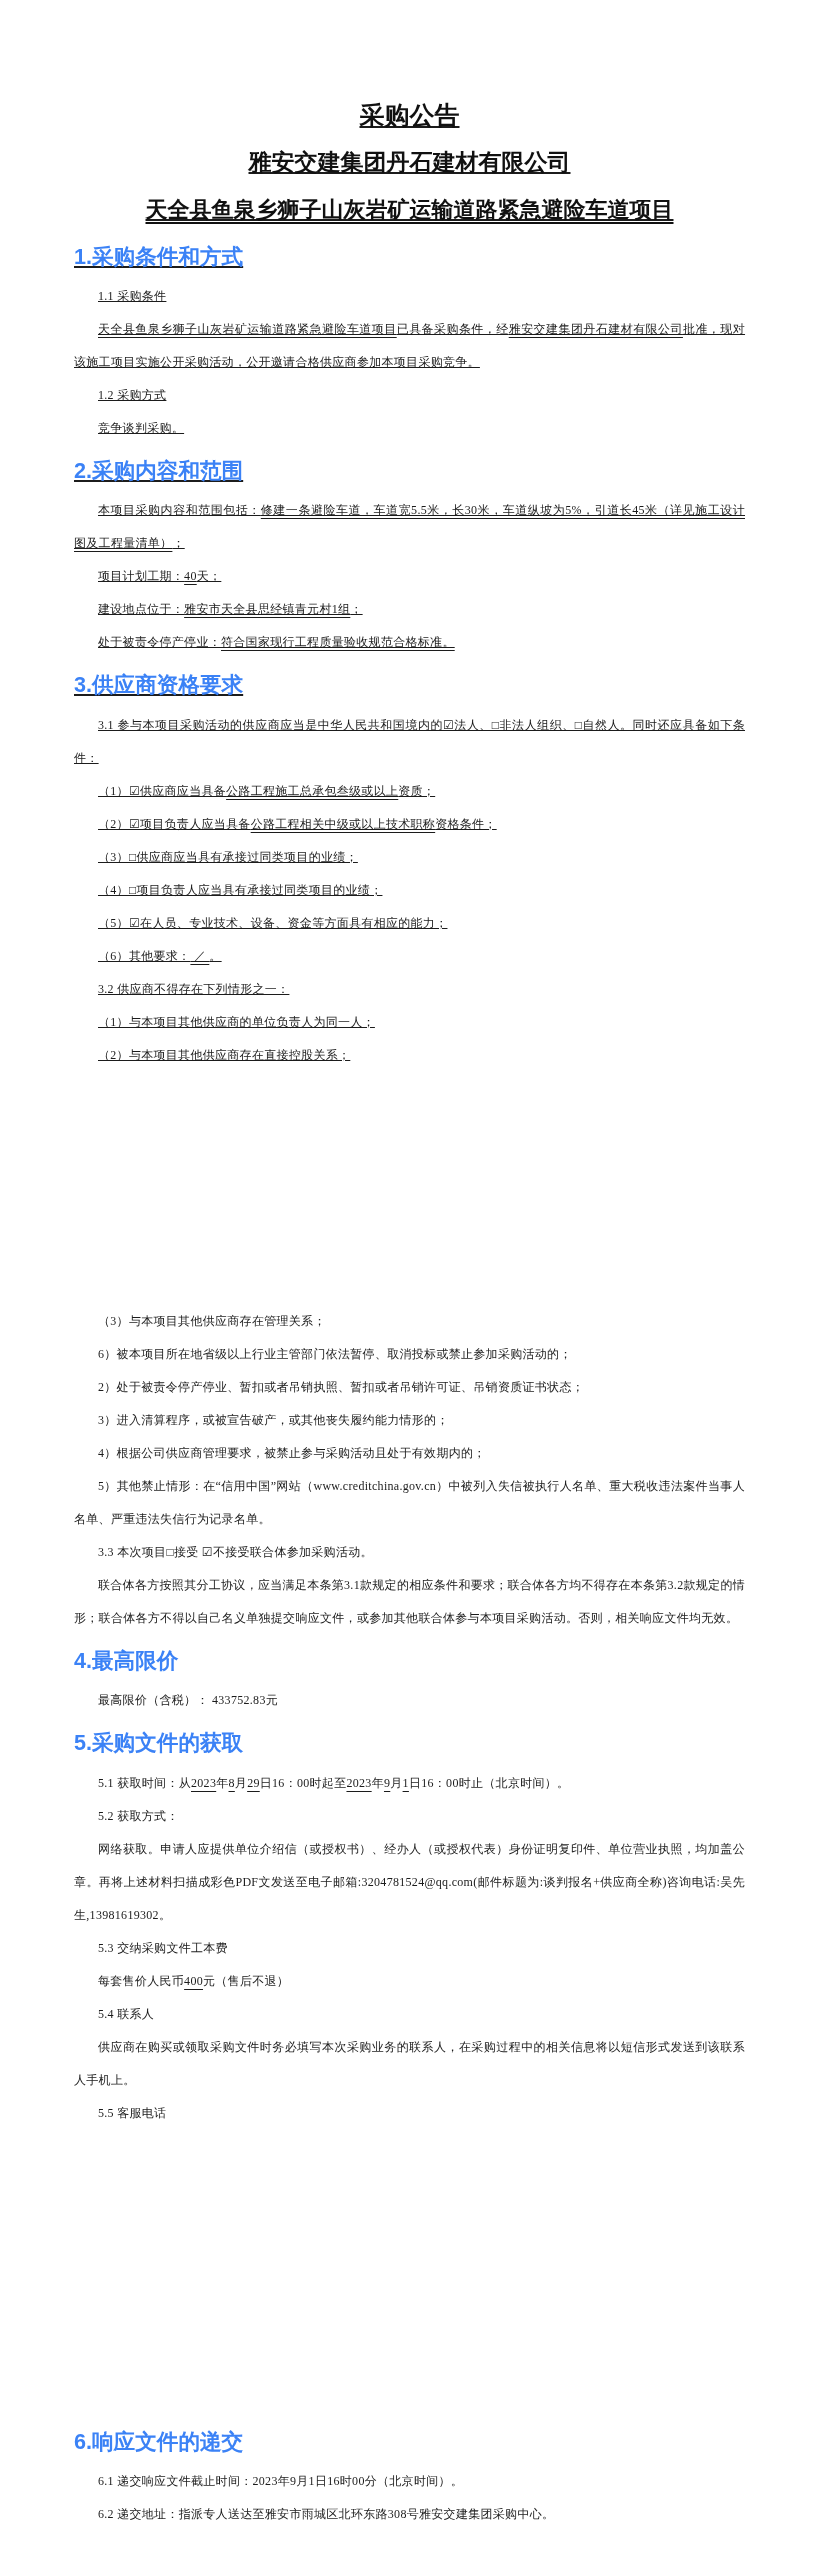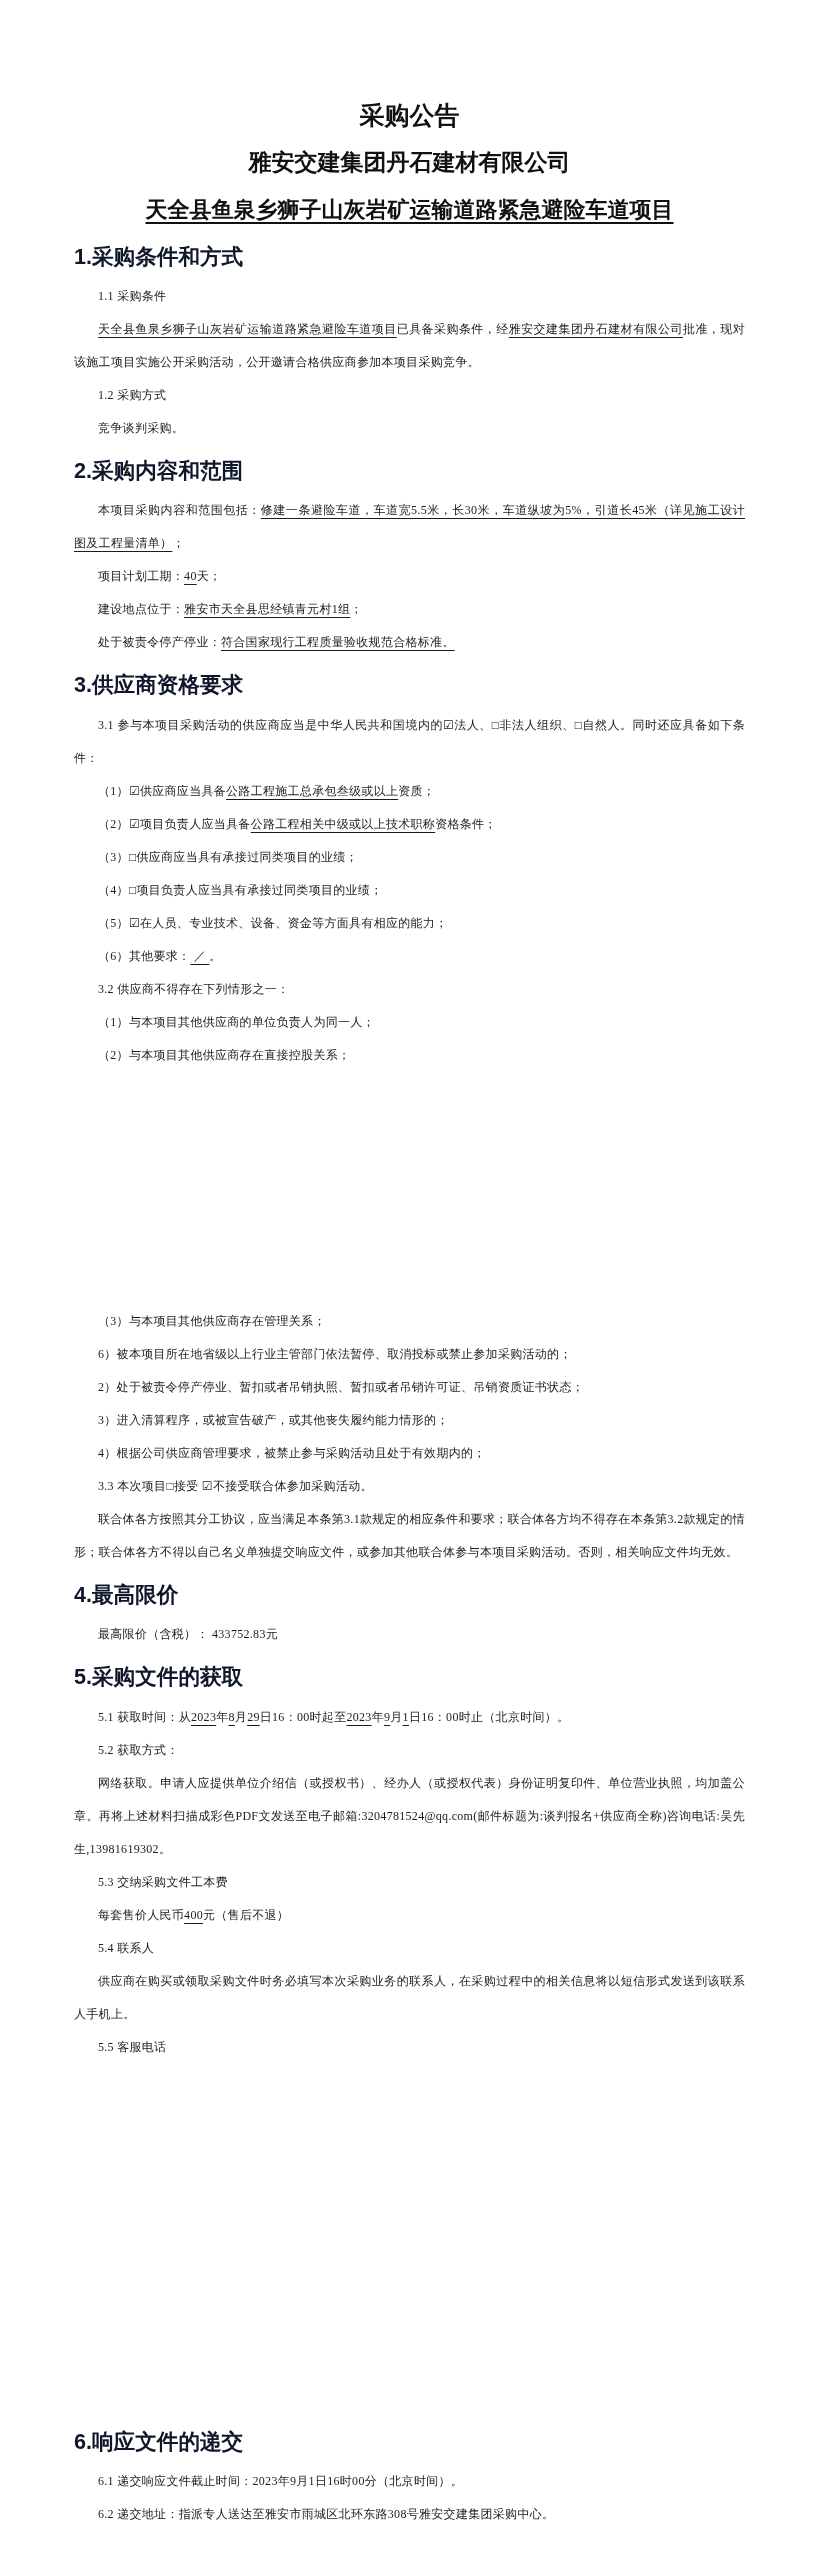--- a/index.html
+++ b/index.html
@@ -1,26 +1,26 @@
 <!DOCTYPE html>
 <html style="font-size:8.2px"><head>
 <meta charset="utf-8">
 <style>
   html,body{margin:0;padding:0;background:#ffffff;}
   .page{position:relative;width:818px;height:3467px;background:#ffffff;
         font-family:"Liberation Serif",serif;color:#1c1c1c;overflow:hidden;}
   .region{position:absolute;left:0;right:0;padding:0 73px 0 74px;box-sizing:border-box;overflow:hidden;}
-  #regionA{top:100px;height:1036px;}
+  #regionA{top:100px;height:1036px;text-decoration:underline;}
   #regionB{top:1305px;height:1020px;}
   #regionC{top:2416px;height:350px;}
 
   .t1{font:700 25px/1.2 "Liberation Sans",sans-serif;text-align:center;margin:0 0 18.5px;color:#111;}
   .t2{font:700 23px/1.2 "Liberation Sans",sans-serif;text-align:center;margin:0 0 20.6px;color:#111;}
   .t3{font:700 22px/1.2 "Liberation Sans",sans-serif;text-align:center;margin:0 0 20.6px;color:#111;}
-  .h {font:700 21.6px/1.25 "Liberation Sans",sans-serif;margin:13px 0 9.3px;color:#0f172a;}
+  .h {font:700 21.6px/1.25 "Liberation Sans",sans-serif;margin:13px 0 9.3px;color:#3b82f6;}
   .p {font-size:12px;line-height:33px;margin:0;text-align:justify;text-indent:2em;letter-spacing:0.3px;}
   .u {text-decoration:underline;text-underline-offset:3.6px;text-decoration-thickness:1.3px;}
   .t3 .u{text-decoration-thickness:1.8px;text-underline-offset:5.2px;}
 </style>
 </head>
 <body>
 
 <div class="page">
 
   <section class="region" id="regionA">
@@ -48,20 +48,21 @@
       <div class="p">3.2 供应商不得存在下列情形之一：</div>
       <div class="p">（1）与本项目其他供应商的单位负责人为同一人；</div>
       <div class="p">（2）与本项目其他供应商存在直接控股关系；</div>
     </section>
   <section class="region" id="regionB">
       <div class="p">（3）与本项目其他供应商存在管理关系；</div>
       <div class="p">6）被本项目所在地省级以上行业主管部门依法暂停、取消投标或禁止参加采购活动的；</div>
       <div class="p">2）处于被责令停产停业、暂扣或者吊销执照、暂扣或者吊销许可证、吊销资质证书状态；</div>
       <div class="p">3）进入清算程序，或被宣告破产，或其他丧失履约能力情形的；</div>
       <div class="p">4）根据公司供应商管理要求，被禁止参与采购活动且处于有效期内的；</div>
+      <div class="p">5）其他禁止情形：在“信用中国”网站（www.creditchina.gov.cn）中被列入失信被执行人名单、重大税收违法案件当事人名单、严重违法失信行为记录名单。</div>
       <div class="p">3.3 本次项目□接受 ☑不接受联合体参加采购活动。</div>
       <div class="p">联合体各方按照其分工协议，应当满足本条第3.1款规定的相应条件和要求；联合体各方均不得存在本条第3.2款规定的情形；联合体各方不得以自己名义单独提交响应文件，或参加其他联合体参与本项目采购活动。否则，相关响应文件均无效。</div>
       <div class="h">4.最高限价</div>
       <div class="p">最高限价（含税）： 433752.83元</div>
       <div class="h">5.采购文件的获取</div>
       <div class="p"><span>5.1 获取时间：从</span><span class="u">2023</span><span>年</span><span class="u">8</span><span>月</span><span class="u">29</span><span>日16：00时起至</span><span class="u">2023</span><span>年</span><span class="u">9</span><span>月</span><span class="u">1</span><span>日16：00时止（北京时间）。</span></div>
       <div class="p">5.2 获取方式：</div>
       <div class="p">网络获取。申请人应提供单位介绍信（或授权书）、经办人（或授权代表）身份证明复印件、单位营业执照，均加盖公章。再将上述材料扫描成彩色PDF文发送至电子邮箱:3204781524@qq.com(邮件标题为:谈判报名+供应商全称)咨询电话:吴先生,13981619302。</div>
       <div class="p">5.3 交纳采购文件工本费</div>
       <div class="p"><span>每套售价人民币</span><span class="u">400</span><span>元（售后不退）</span></div>

